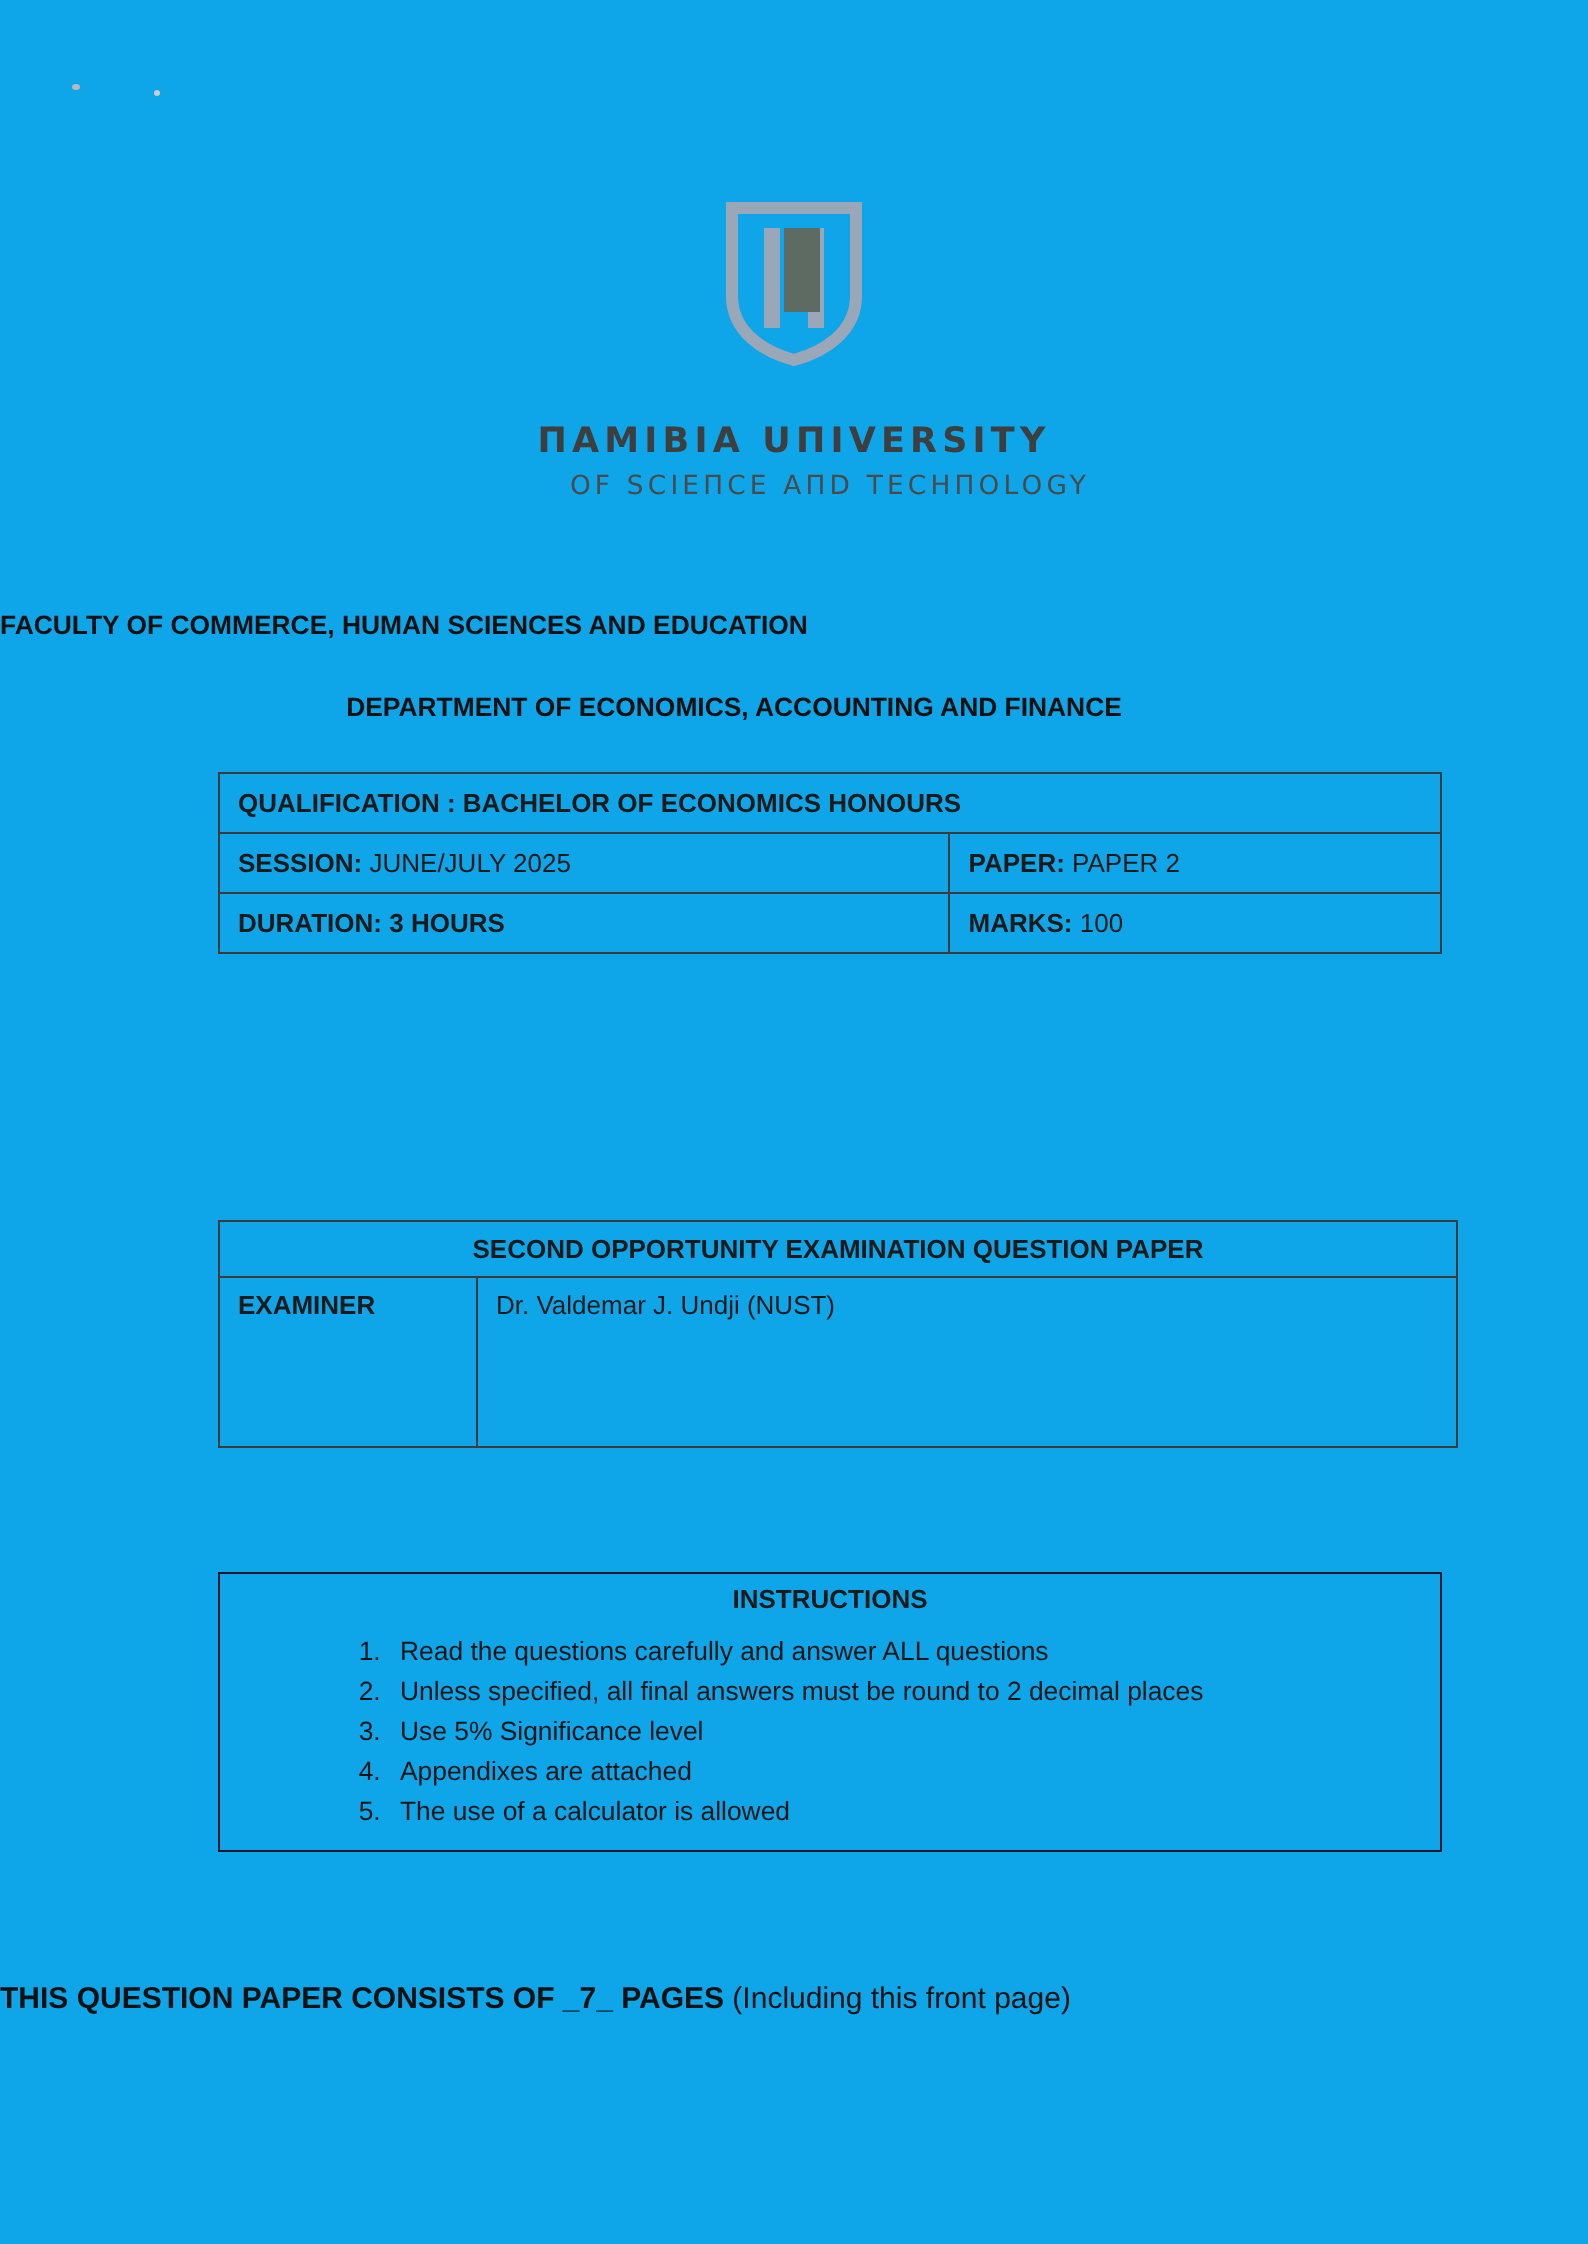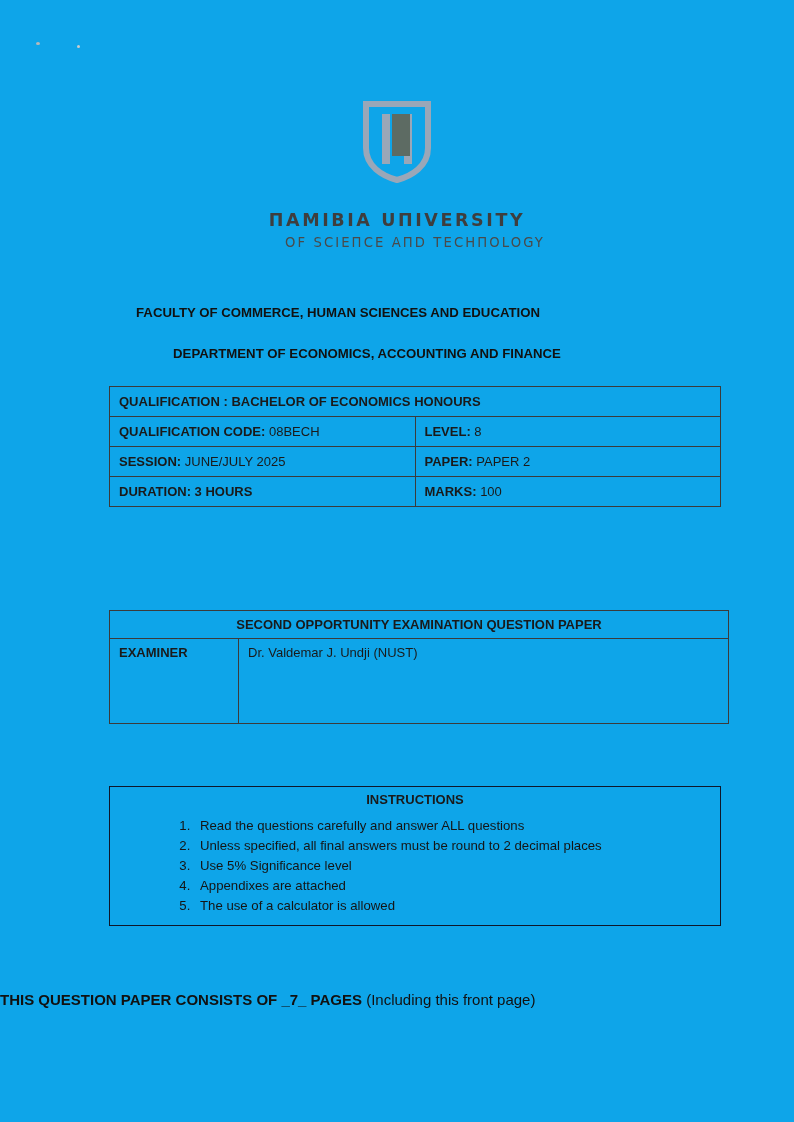--- a/index.html
+++ b/index.html
@@ -61,21 +61,20 @@
     font-family: "DejaVu Sans", sans-serif;
     padding-left: 36px;
   }
 
   
   .faculty {
     position: absolute;
     top: 305px;
     left: 0;
     width: 676px;
-    text-align: center;
     font-size: 13.2px;
     font-weight: 700;
     color: #111;
   }
   .department {
     position: absolute;
     top: 346px;
     left: 0;
     width: 734px;
     text-align: center;
@@ -187,30 +186,20 @@
 
   <div class="faculty">FACULTY OF COMMERCE, HUMAN SCIENCES AND EDUCATION</div>
   <div class="department">DEPARTMENT OF ECONOMICS, ACCOUNTING AND FINANCE</div>
 
   <table class="tbl-qual">
     <tbody>
         <tr>
       <td colspan="2" class="b">QUALIFICATION : BACHELOR OF ECONOMICS HONOURS</td>
     </tr>
     <tr>
-      <td style="width:50%">
-        <span class="b">QUALIFICATION CODE:</span>
-        <span>08BECH</span>
-      </td>
-      <td style="width:50%">
-        <span class="b">LEVEL:</span>
-        <span>8</span>
-      </td>
-    </tr>
-    <tr>
       <td>
         <span class="b">SESSION:</span>
         <span>JUNE/JULY 2025</span>
       </td>
       <td>
         <span class="b">PAPER:</span>
         <span>PAPER 2</span>
       </td>
     </tr>
     <tr>

